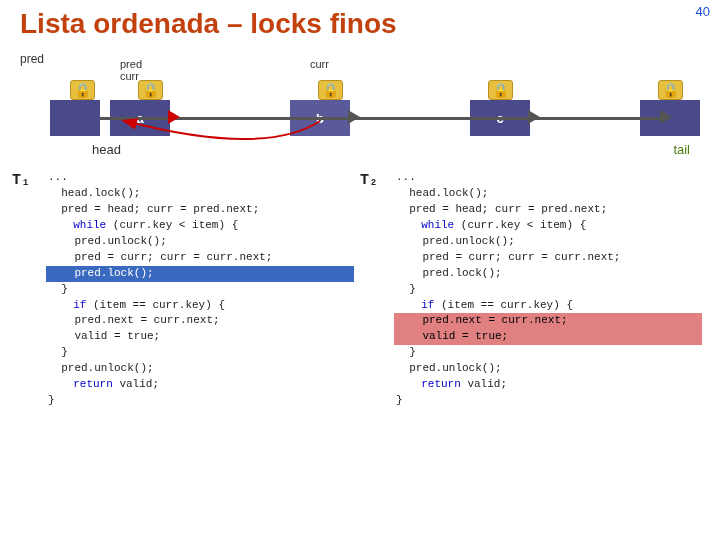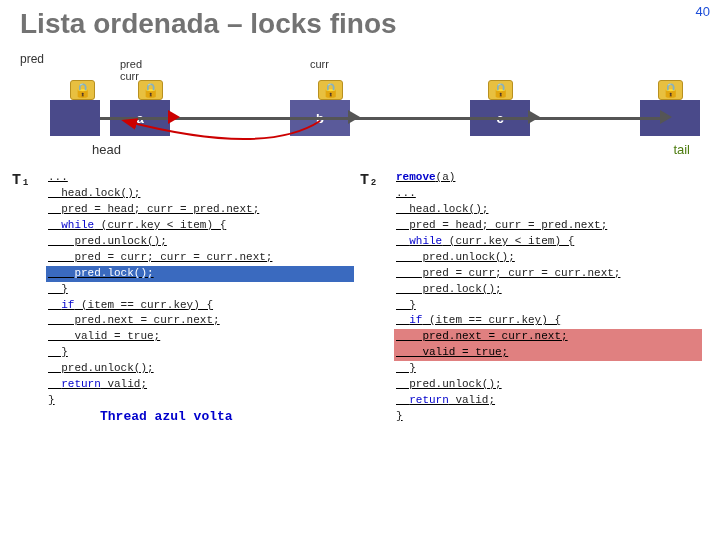--- a/index.html
+++ b/index.html
@@ -15,21 +15,21 @@
       position: absolute;
       top: 4px;
       right: 10px;
       font-size: 13px;
       color: #1d4ed8;
     }
     .title {
       font-size: 28px;
       font-weight: bold;
       padding: 8px 20px 4px 20px;
-      color: #737373;
+      color: #c2410c;
     }
     
     .diagram {
       position: relative;
       height: 110px;
       margin: 8px 20px;
     }
     
     .node {
       position: absolute;
@@ -84,36 +84,36 @@
       right: 10px;
       font-size: 13px;
       color: #4d7c0f;
     }
     
     .code-area {
       display: flex;
       gap: 16px;
       padding: 0 20px;
       margin-top: 2px;
-      text-decoration: underline;
     }
     .code-block {
       flex: 1;
       font-family: 'Courier New', monospace;
       font-size: 11px;
       line-height: 1.45;
       color: #222;
       position: relative;
     }
     .code-block .fn-name {
       color: #00c;
       font-weight: bold;
     }
     .code-block .kw {
       color: #00c;
+      margin-left: 12px;
     }
     .code-block .highlight-blue {
       background: #3a6abf;
       color: #fff;
       display: block;
       padding: 0 2px;
       margin: 0 -2px;
     }
     .code-block .highlight-pink {
       background: #e08080;
@@ -204,26 +204,24 @@
     <span class="code-line highlight-blue">    pred.lock();</span>
     <span class="code-line">  }</span>
     <span class="code-line">  <span class="kw">if</span> (item == curr.key) {</span>
     <span class="code-line">    pred.next = curr.next;</span>
     <span class="code-line">    valid = true;</span>
     <span class="code-line">  }</span>
     <span class="code-line">  pred.unlock();</span>
     <span class="code-line">  <span class="kw">return</span> valid;</span>
     <span class="code-line">}</span>
 
-    <span style="display:inline-block; position:absolute; bottom:-2px; left:80px; font-size:13px; font-weight:bold; color:#00c;">Thread azul volta</span>
   </div>
 
   <div class="code-block" style="padding-left:28px; position:relative;">
     <span class="thread-label">T₂</span>
-    <span class="code-line"><span class="fn-name">remove</span>(a)</span>
     <span class="code-line">...</span>
     <span class="code-line">  head.lock();</span>
     <span class="code-line">  pred = head; curr = pred.next;</span>
     <span class="code-line">  <span class="kw">while</span> (curr.key &lt; item) {</span>
     <span class="code-line">    pred.unlock();</span>
     <span class="code-line">    pred = curr; curr = curr.next;</span>
     <span class="code-line">    pred.lock();</span>
     <span class="code-line">  }</span>
     <span class="code-line">  <span class="kw">if</span> (item == curr.key) {</span>
     <span class="code-line highlight-pink">    pred.next = curr.next;</span>

